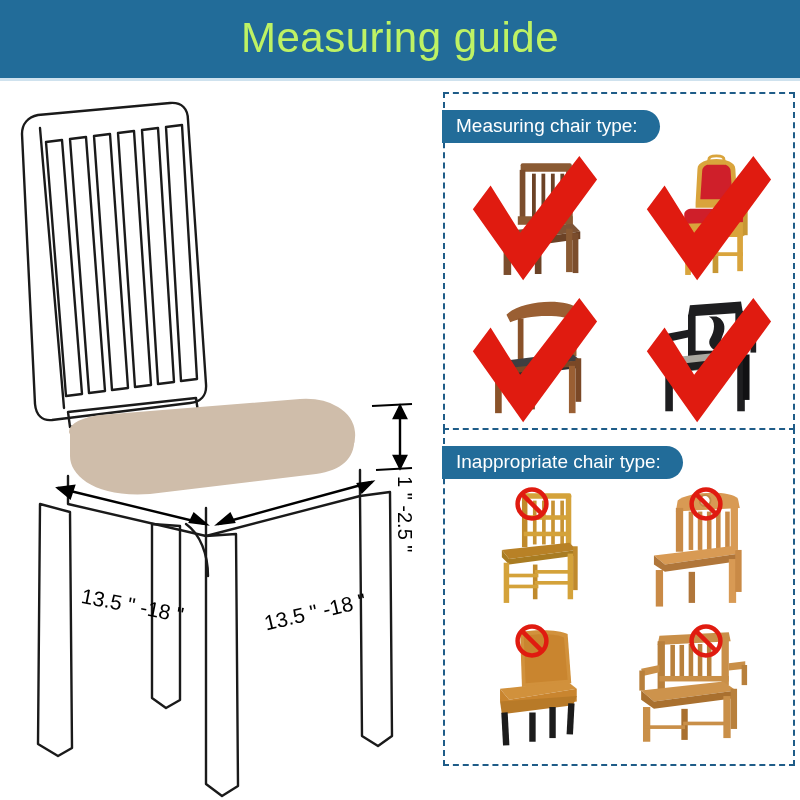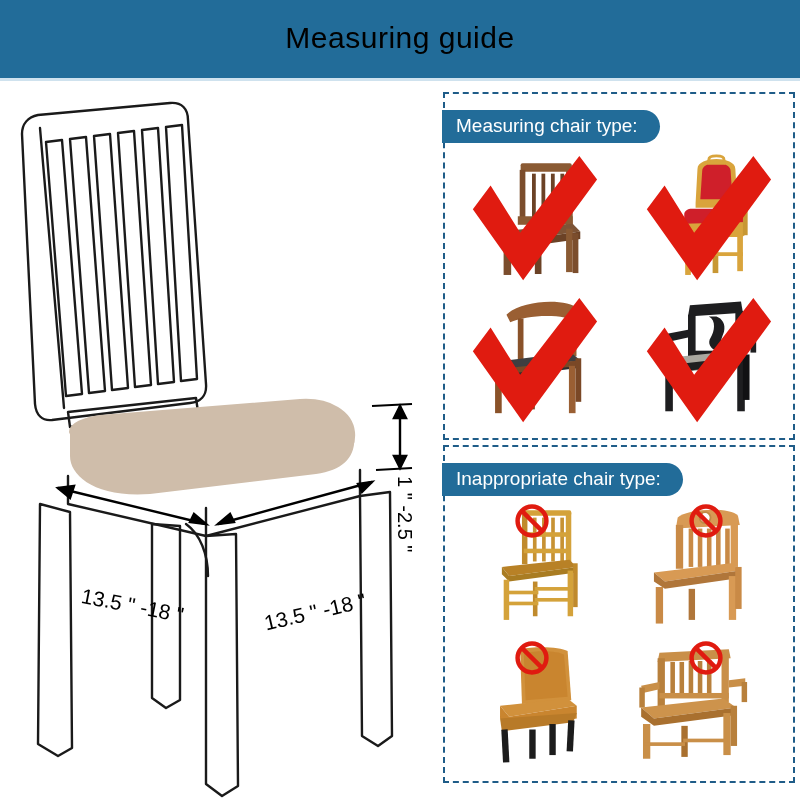--- a/index.html
+++ b/index.html
@@ -12,22 +12,22 @@
   }
   #page{position:relative;width:800px;height:800px;background:#fff;overflow:hidden;}
 
   
   .banner{
     position:absolute;left:0;top:0;width:800px;height:78px;
     background:#226c99;
     display:flex;align-items:center;justify-content:center;
   }
   .banner-title{
-    color:#000000;
-    font-size:30px;
+    color:#bef264;
+    font-size:42px;
     font-weight:400;
     letter-spacing:0.5px;
     font-family:"Liberation Sans", sans-serif;
     line-height:1;
     margin-top:-2px;
   }
   .banner-underline{
     position:absolute;left:0;top:78px;width:800px;height:3px;
     background:#cfe2ee;
   }
@@ -47,21 +47,21 @@
   #dim-height-label{left:416px;top:392px;transform:rotate(90deg);transform-origin:left top;font-size:20px;}
 
   
   .panel{
     position:absolute;
     border:2px dashed #1f5c88;
     background:#ffffff;
     box-sizing:border-box;
   }
   #panel-suitable{left:443px;top:92px;width:352px;height:348px;}
-  #panel-inappropriate{left:443px;top:445px;width:352px;height:338px;}
+  #panel-inappropriate{left:443px;top:428px;width:352px;height:338px;}
 
   .panel-tag{
     position:absolute;left:-3px;top:16px;
     background:#226c99;
     color:#fff;
     border-radius:0 22px 22px 0;
     padding:5px 22px 6px 14px;
     font-size:19px;
     line-height:1.15;
     font-family:"Liberation Sans", sans-serif;

